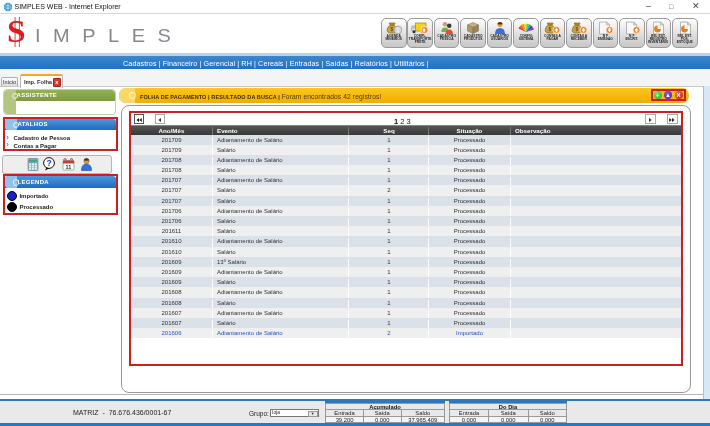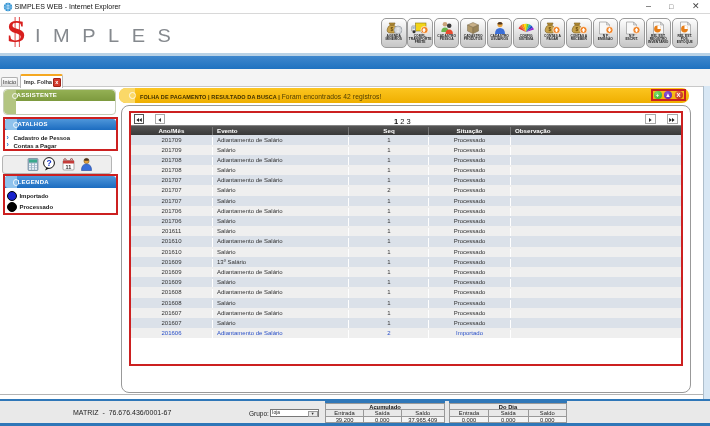--- a/index.html
+++ b/index.html
@@ -233,20 +233,21 @@
           <path d="M10 1 l3 3 h-3 z" fill="#ddd" stroke="#999" stroke-width=".5"></path>
           <circle cx="7" cy="8" r="3.4" fill="#e87f18"></circle>
           <path d="M7 8 L7 4.6 A3.4 3.4 0 0 1 10.4 8 Z" fill="#fff"></path>
         </svg>
         <div class="lbl">REL EST.<br>POS.<br>ESTOQUE</div>
       </div>
     </div>
 
   <div class="abs" id="bluetop"></div>
   <div class="abs" id="menubar"></div>
+  <div class="abs" id="menutxt">Cadastros | Financeiro | Gerencial | RH |  Cereais | Entradas | Saídas | Relatórios | Utilitários  |</div>
 
   <div class="abs" id="tabbar"></div>
   <div class="abs" id="tab1">Início</div>
   <div class="abs" id="tab2">
       <span>Imp. Folha</span>
       <div class="abs" id="tabx">x</div>
     </div>
 
   <div class="abs sidebox" id="assist">
     <div id="assistcap"></div>

